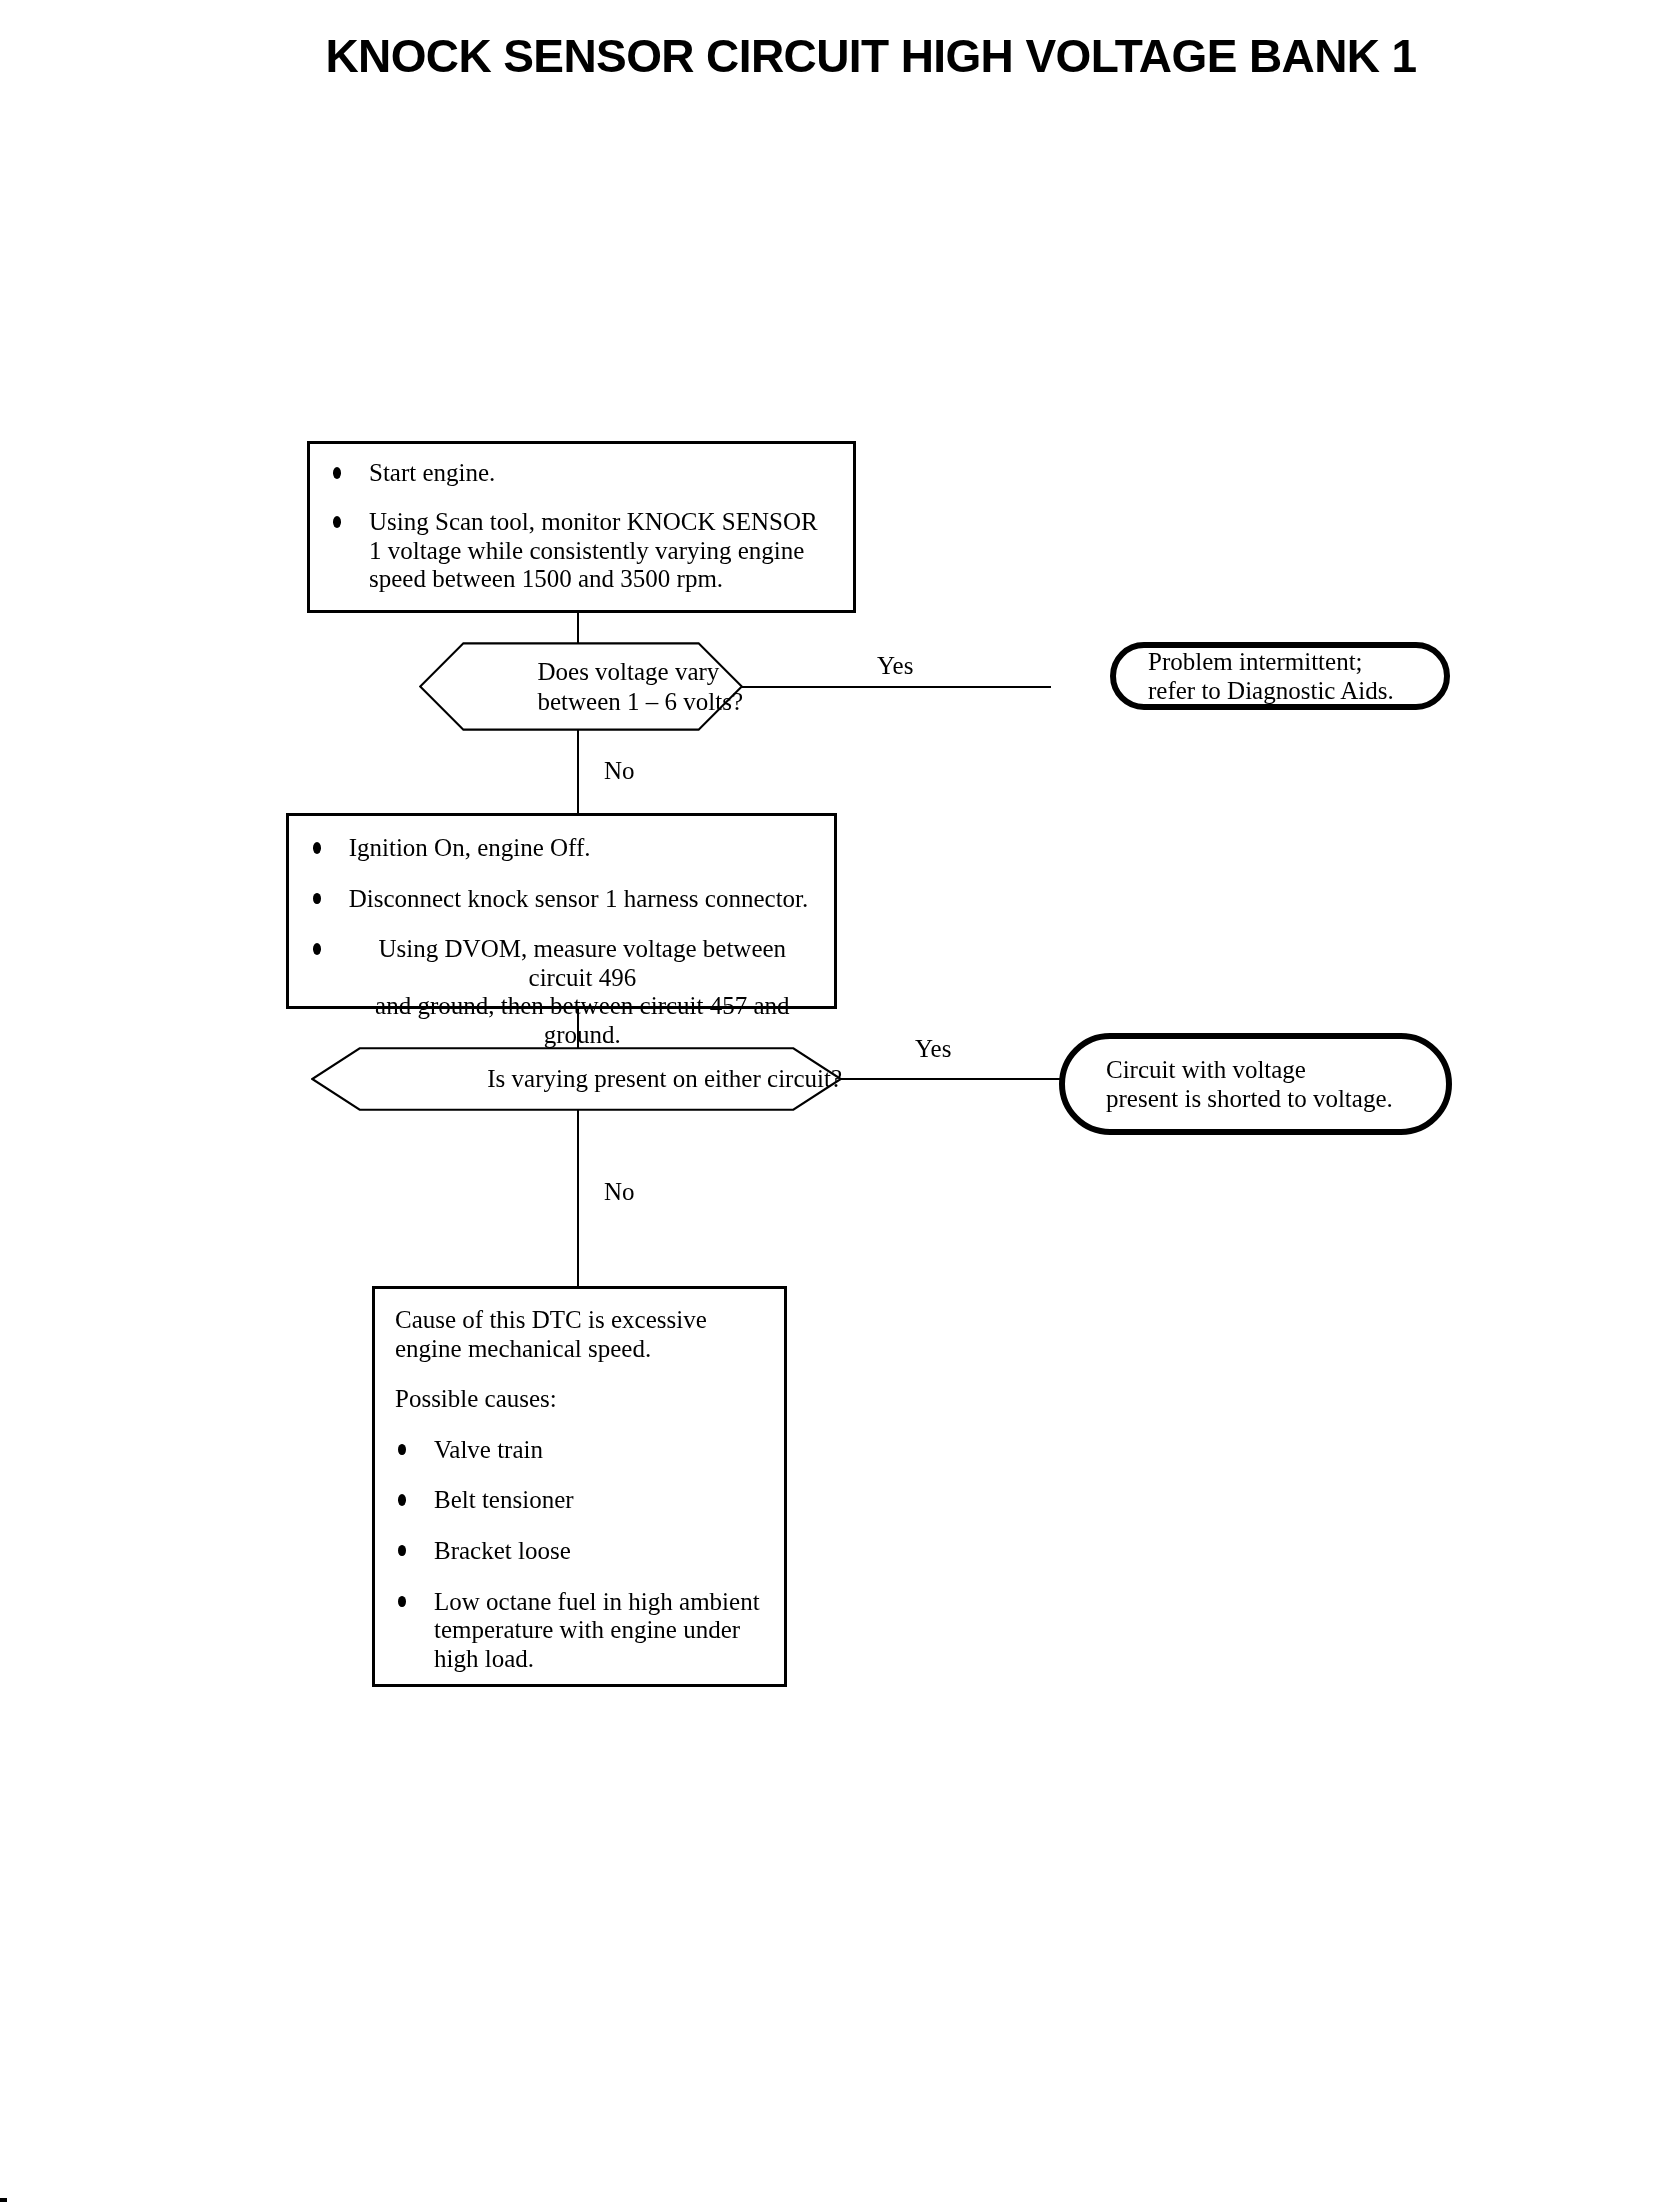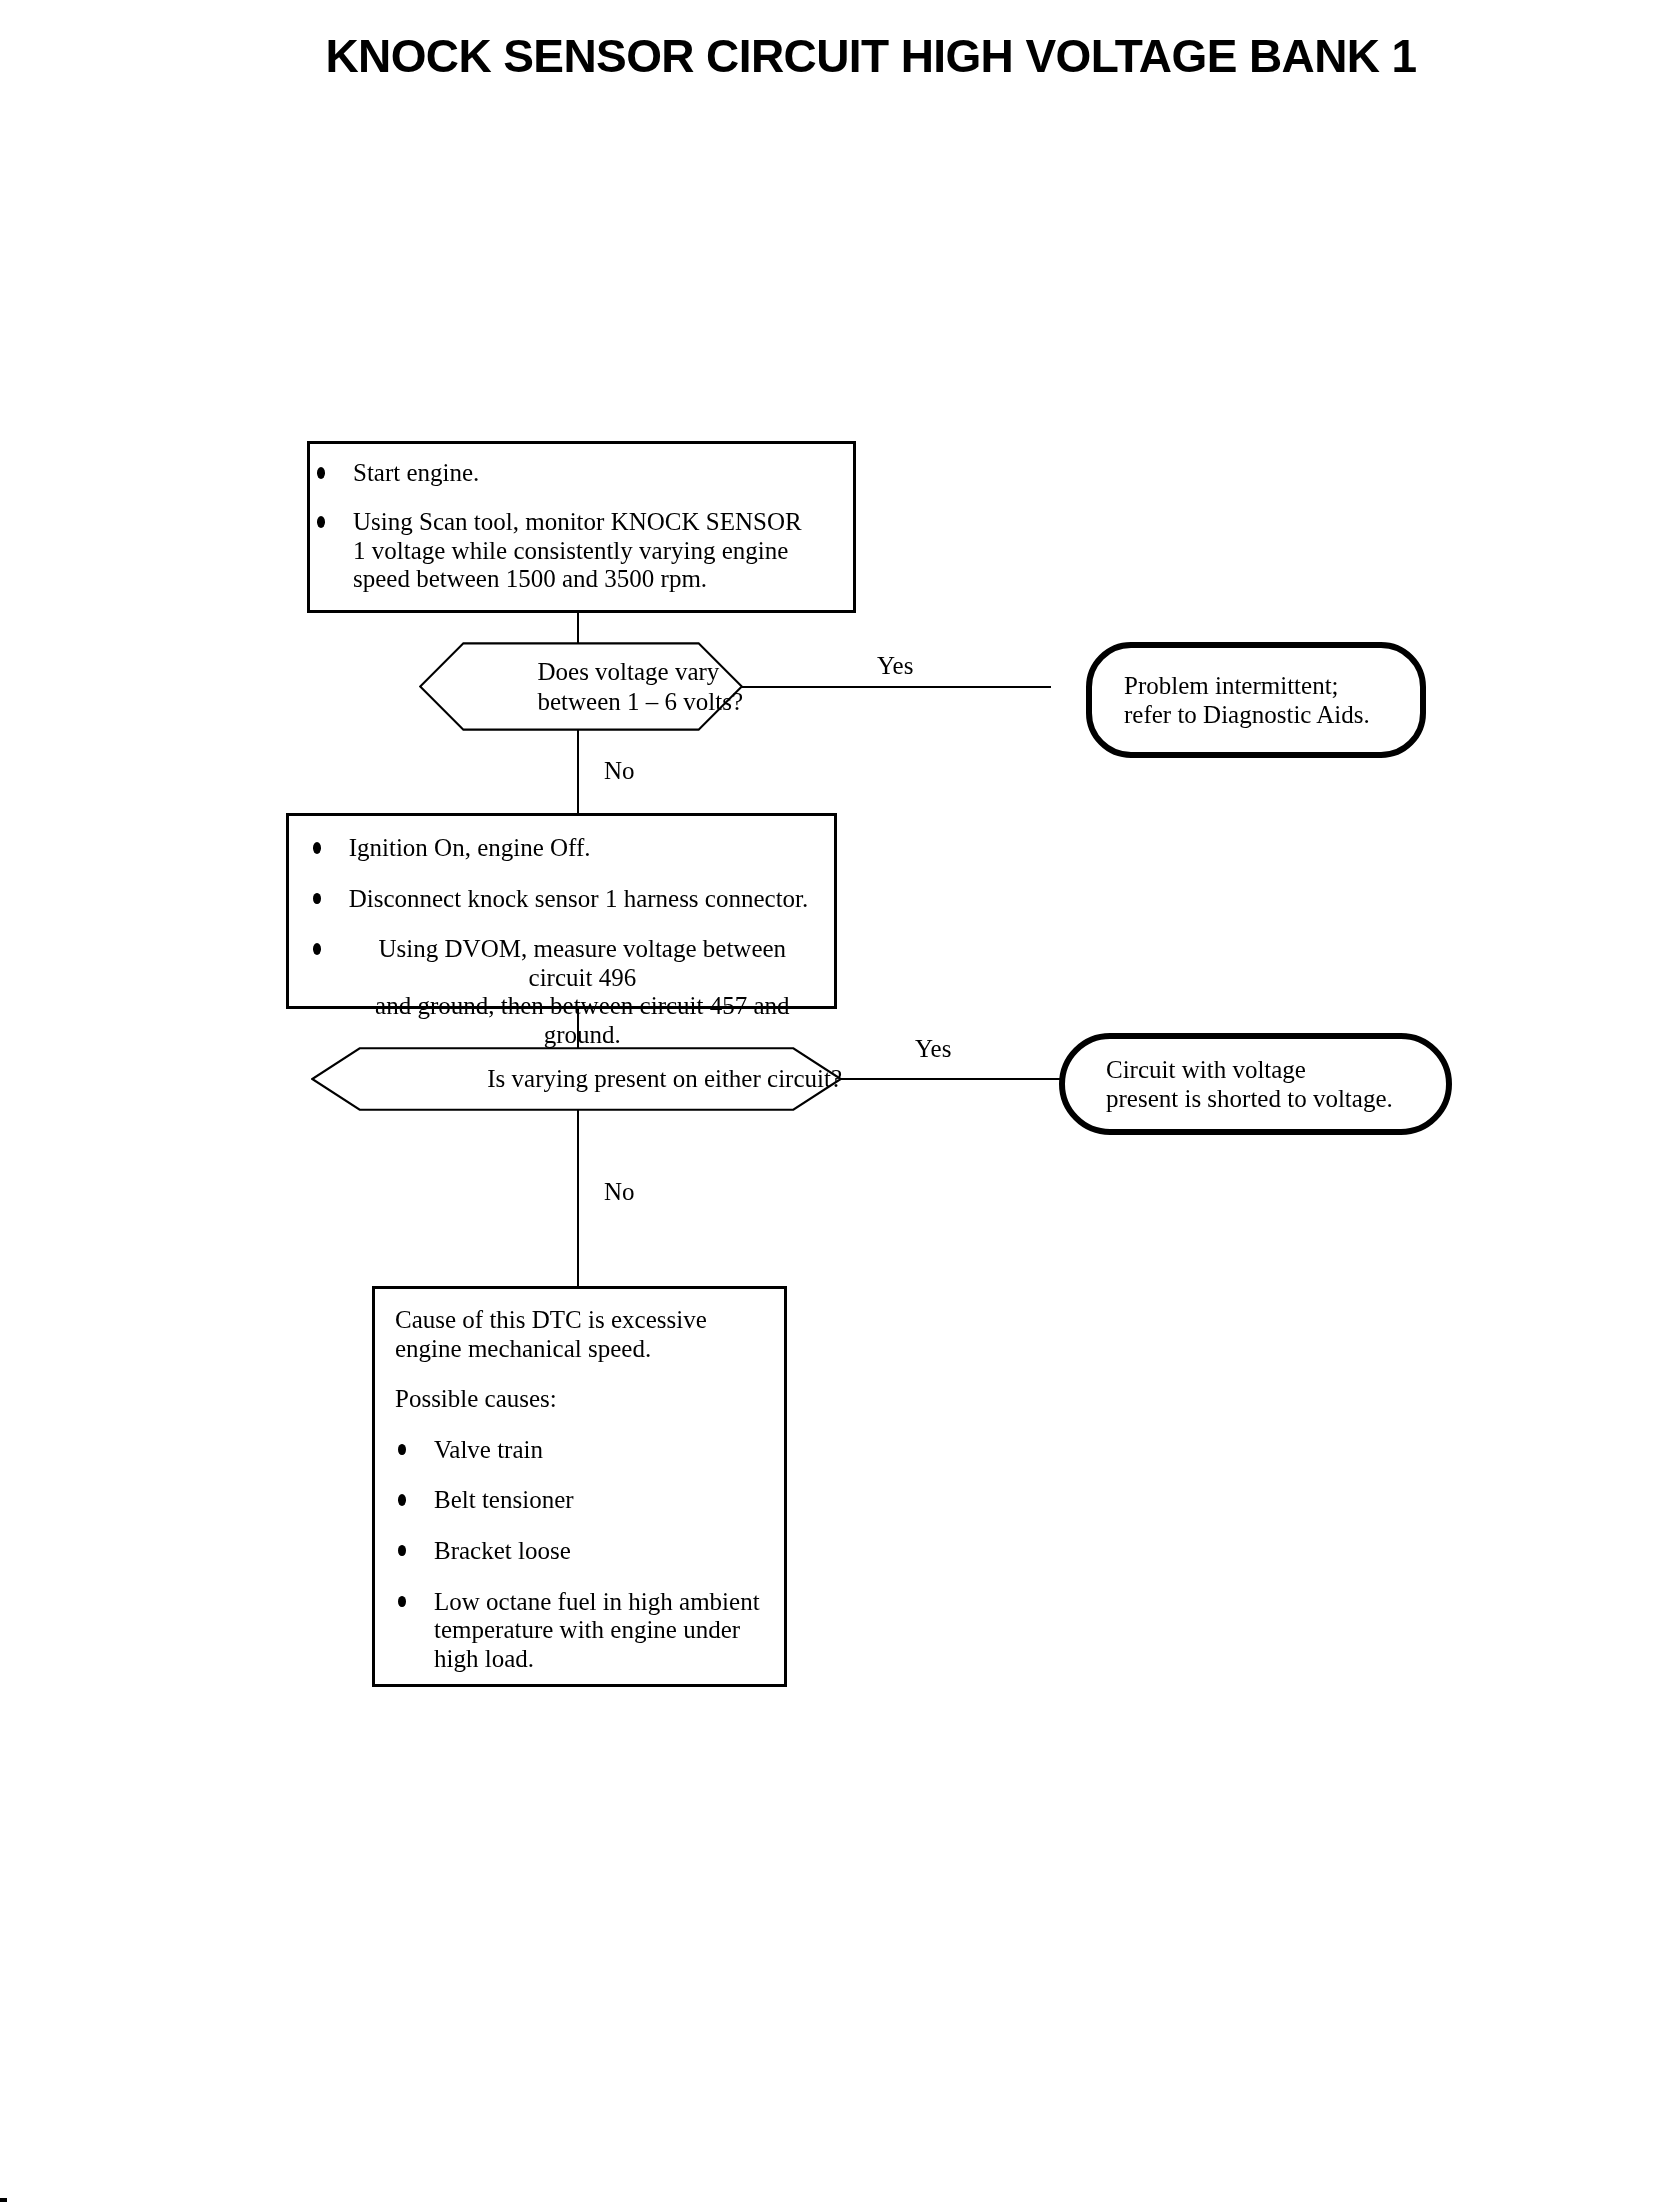--- a/index.html
+++ b/index.html
@@ -32,21 +32,21 @@
   }
   
   .box {
     position: absolute;
     box-sizing: border-box;
     border: 3.6px solid #000000;
     background: #ffffff;
     font-size: 25px;
     line-height: 28.6px;
   }
-  #box1 { left: 307px; top: 441px;  width: 549px;  height: 172px; padding: 15px 18px 0 4px; }
+  #box1 { left: 307px; top: 441px;  width: 549px;  height: 172px; padding: 15px 18px 0 20px; }
   #box2 { left: 286px; top: 813px; width: 551px; height: 196px; padding: 18px 18px 0 20.7px; text-align: center; }
   #box3 { left: 372px; top: 1286px; width: 415px;  height: 401px; padding: 17px 17px 0 20px; }
   .bullet-item {
     display: flex;
     align-items: flex-start;
   }
   .bullet-item + .bullet-item, .mt { margin-top: 22px; }
   #box1 .bullet-item + .bullet-item { margin-top: 20.7px; }
   .bullet-dot {
     flex: 0 0 auto;
@@ -82,21 +82,21 @@
     position: absolute;
     box-sizing: border-box;
     border: 6.7px solid #000000;
     background: #ffffff;
     display: flex;
     align-items: center;
     font-size: 25px;
     line-height: 29px;
     white-space: pre-line;
   }
-  #term1 { left: 1086px; top: 642px; width: 340px; height: 116px; border-radius: 45px;  padding-left: 32px; }
+  #term1 { left: 1110px; top: 642px; width: 340px; height: 68px; border-radius: 45px;  padding-left: 32px; }
   #term2 { left: 1059px; top: 1033px; width: 393px; height: 102px; border-radius: 51px;  padding-left: 41px; }
   
   .vline, .hline { position: absolute; background: #000000; }
   .vline { width: 2.4px; }
   .hline { height: 2.4px; }
   #v1 { left: 577px; top: 610px; height: 33px;  }
   #v2 { left: 577px; top: 730px; height: 83px; }
   #v3 { left: 577px; top: 1008px; height: 41px;  }
   #v4 { left: 577px; top: 1110px; height: 177px; }
   #yes1-line { left: 742px; top: 686px; width: 309px; }

